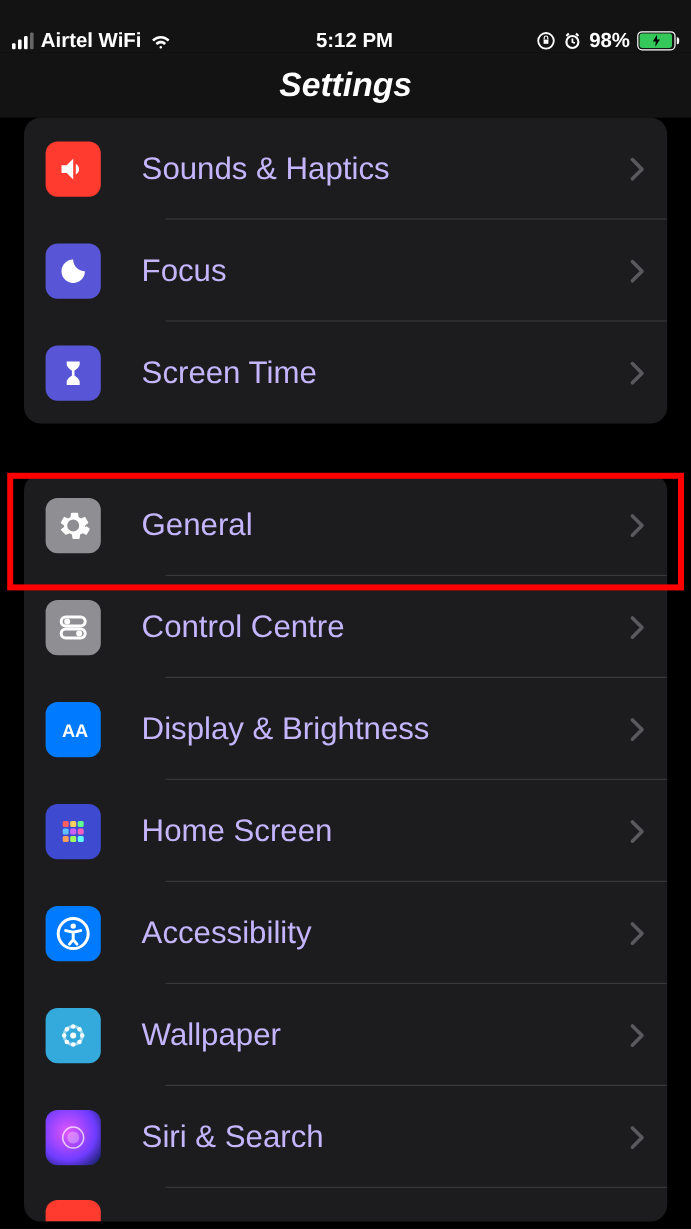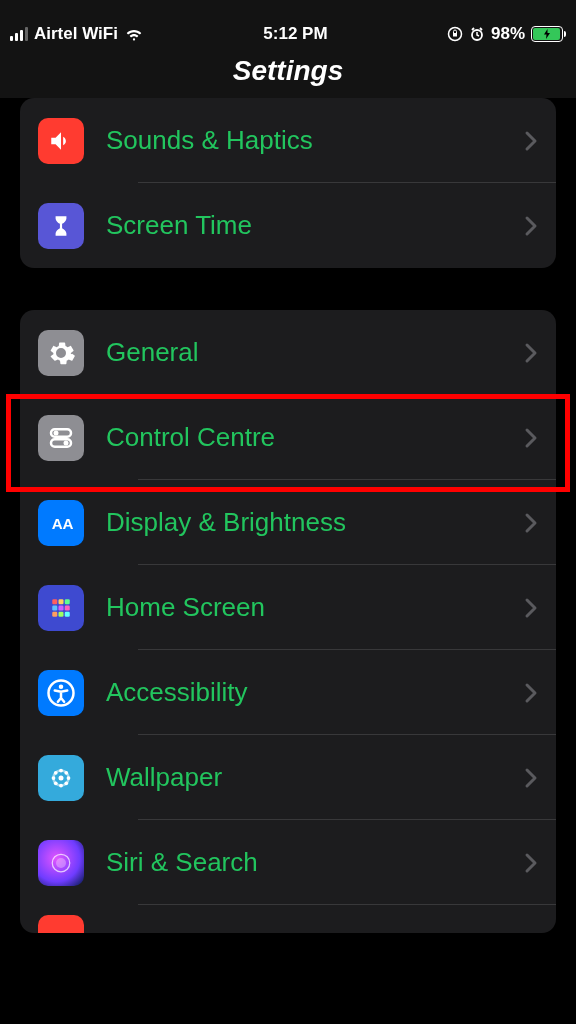--- a/index.html
+++ b/index.html
@@ -73,28 +73,28 @@
       height: 1px;
       background: #38383a;
     }
     .icon-box {
       width: 46px;
       height: 46px;
       border-radius: 10px;
       display: flex;
       align-items: center;
       justify-content: center;
-      margin-right: 22px;
+      margin-right: 34px;
       flex-shrink: 0;
     }
     .row-label {
       flex: 1;
       font-size: 26px;
       font-weight: 500;
-      color: #22c55e;
+      color: #c4b5fd;
     }
     .chevron {
       color: #5a5a5e;
       display: flex;
       align-items: center;
     }
     .highlight-box {
       position: absolute;
       border: 5px solid #ff0000;
       left: 6px;
@@ -227,20 +227,33 @@
       <div class="row-label">Sounds &amp; Haptics</div>
       <div class="chevron">
         <svg width="14" height="22" viewBox="0 0 14 22" fill="none" stroke="#5a5a5e" stroke-width="3" stroke-linecap="round" stroke-linejoin="round">
             <path d="M3 3l8 8-8 8"></path>
           </svg>
       </div>
     </div>
     <div class="row">
       <div class="icon-box icon-purple">
         <svg width="26" height="26" viewBox="0 0 24 24" fill="#fff">
+          <path d="M12 3a9 9 0 009 9 9 9 0 11-9-9z"></path>
+        </svg>
+      </div>
+      <div class="row-label">Focus</div>
+      <div class="chevron">
+        <svg width="14" height="22" viewBox="0 0 14 22" fill="none" stroke="#5a5a5e" stroke-width="3" stroke-linecap="round" stroke-linejoin="round">
+            <path d="M3 3l8 8-8 8"></path>
+          </svg>
+      </div>
+    </div>
+    <div class="row">
+      <div class="icon-box icon-purple">
+        <svg width="26" height="26" viewBox="0 0 24 24" fill="#fff">
           <path d="M7 3h10v2c0 2-2 4-4 5v4c2 1 4 3 4 5v2H7v-2c0-2 2-4 4-5v-4C9 9 7 7 7 5V3z"></path>
         </svg>
       </div>
       <div class="row-label">Screen Time</div>
       <div class="chevron">
         <svg width="14" height="22" viewBox="0 0 14 22" fill="none" stroke="#5a5a5e" stroke-width="3" stroke-linecap="round" stroke-linejoin="round">
             <path d="M3 3l8 8-8 8"></path>
           </svg>
       </div>
     </div>

